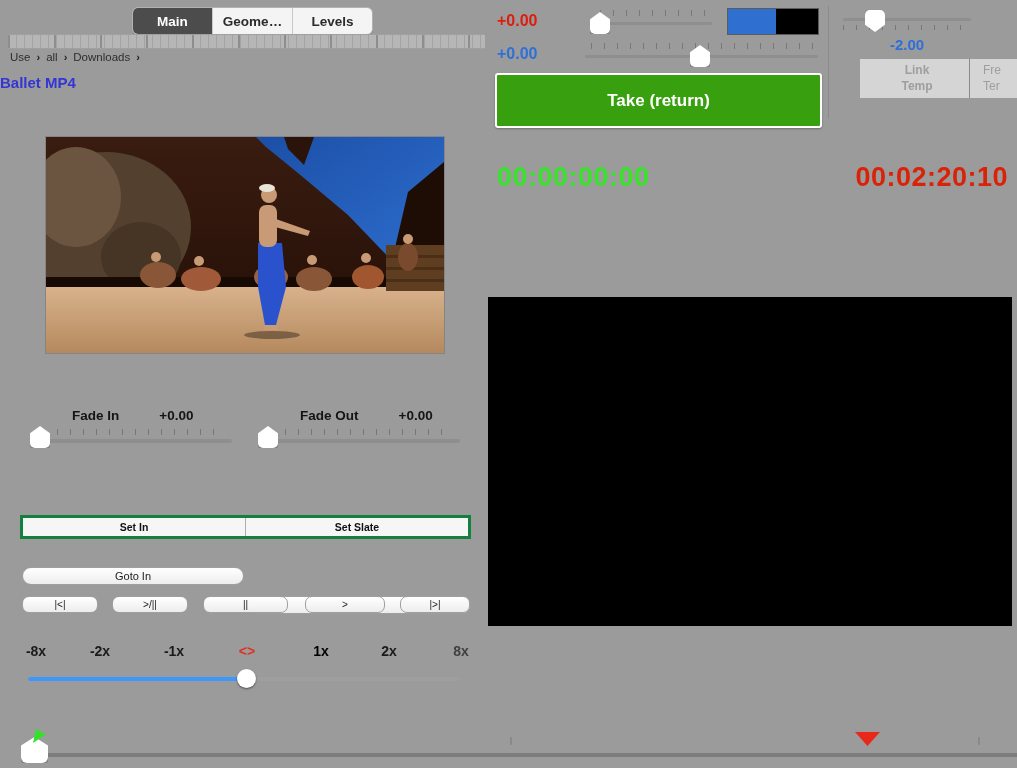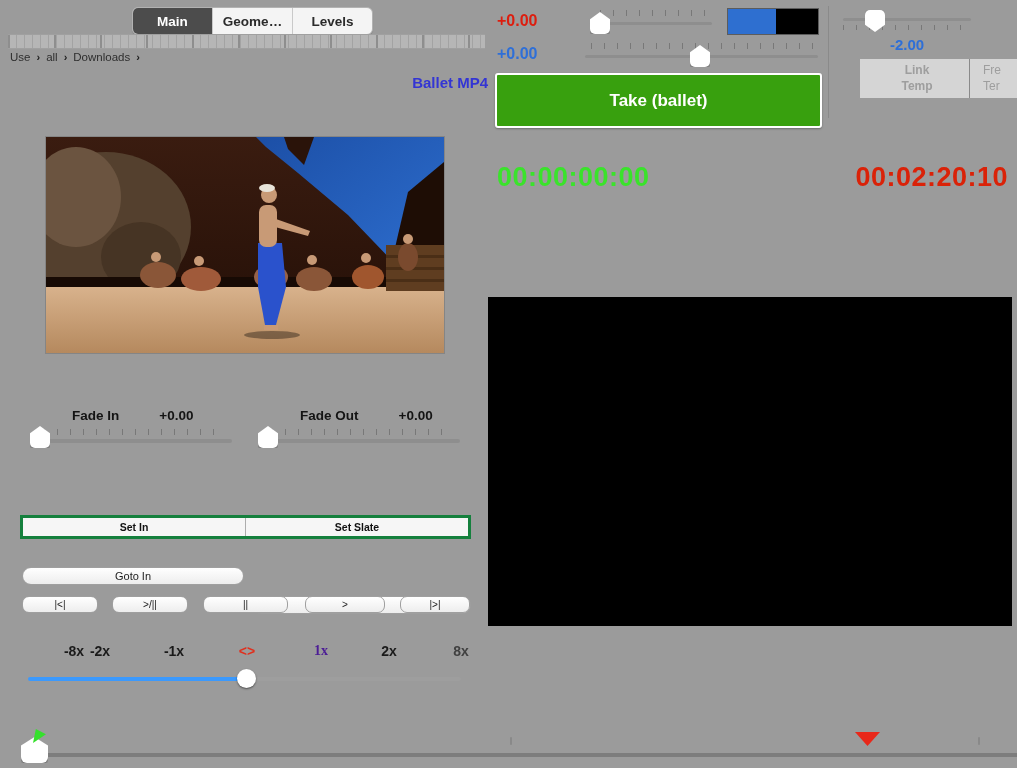--- a/index.html
+++ b/index.html
@@ -22,21 +22,21 @@
   .ruler{left:8px;top:34px;width:477px;height:13px;background:
      repeating-linear-gradient(to right,#8e8e8e 0 2px,transparent 2px 46px),
      repeating-linear-gradient(to right,#a3a3a3 0 1px,#b6b6b6 1px 8px);
      border-top:1px solid #a0a0a0;border-bottom:1px solid #a0a0a0;}
 
   
   .breadcrumb{left:10px;top:51px;width:472px;font-size:11.5px;color:#2e2e2e;
       white-space:nowrap;display:flex;align-items:center;gap:6px;}
   .crumb-sep{font-weight:700;font-size:11px;color:#1f1f1f;}
 
-  .clip-title{left:0;top:74px;width:488px;text-align:right;font-size:15px;
+  .clip-title{left:0;top:74px;width:488px;text-align:left;font-size:15px;
       font-weight:700;color:#3335d4;}
 
   
   .thumb{left:45px;top:136px;width:398px;height:216px;border:1px solid #858585;
       background:#2a140c;overflow:hidden;}
   .thumb svg{display:block;}
 
   
   .fade-head{display:flex;gap:40px;padding-left:42px;font-size:13.5px;
       font-weight:700;color:#141414;}
@@ -205,25 +205,25 @@
 
   <div class="abs pill" style="left:22px;top:567px;width:222px;height:18px;">Goto In</div>
   <div class="abs pill" style="left:252px;top:596px;width:219px;height:18px;">Goto Out</div>
 
   <div class="abs pill small" style="left:22px;top:596px;width:76px;height:17px;">|&lt;|</div>
   <div class="abs pill small" style="left:112px;top:596px;width:76px;height:17px;">&gt;/||</div>
   <div class="abs pill small" style="left:203px;top:596px;width:85px;height:17px;">||</div>
   <div class="abs pill small" style="left:305px;top:596px;width:80px;height:17px;">&gt;</div>
   <div class="abs pill small" style="left:400px;top:596px;width:70px;height:17px;">|&gt;|</div>
 
-  <div class="abs speed-label" style="left: 36px; color: rgb(26, 26, 26); margin-left: 38px;">-8x</div>
+  <div class="abs speed-label" style="left: 36px; color: rgb(26, 26, 26);">-8x</div>
   <div class="abs speed-label" style="left: 100px; color: rgb(26, 26, 26);">-2x</div>
   <div class="abs speed-label" style="left: 174px; color: rgb(26, 26, 26);">-1x</div>
   <div class="abs speed-label" style="left: 247px; color: rgb(224, 48, 30);">&lt;&gt;</div>
-  <div class="abs speed-label" style="left: 321px; color: #4c1d95; font-family: Liberation Serif, serif;">1x</div>
+  <div class="abs speed-label" style="left: 321px; color: #000000;">1x</div>
   <div class="abs speed-label" style="left: 389px; color: rgb(26, 26, 26);">2x</div>
   <div class="abs speed-label" style="left: 461px; color: #404040;">8x</div>
 
   <div class="abs speed-track">
     <div class="speed-fill" style="width: 50%; background-color: rgb(59, 153, 253);"></div>
   </div>
   <div class="abs speed-knob"></div>
 
   <div class="abs vdivider" style="left:828px;top:6px;height:112px;"></div>
 
@@ -255,21 +255,21 @@
   <div class="abs temp-btn" style="left:860px;top:59px;width:114px;height:39px;font-weight:bold;">
     <span>Link</span>
     <span>Temp</span>
   </div>
   <div class="abs vdivider" style="left:969px;top:59px;height:39px;"></div>
   <div class="abs temp-btn" style="left:971px;top:59px;width:60px;height:39px;align-items:flex-start;padding-left:12px;">
     <span>Fre</span>
     <span>Ter</span>
   </div>
 
-  <div class="abs take-btn" style="background-color: rgb(56, 160, 14);">Take (ballet)</div>
+  <div class="abs take-btn" style="background-color: rgb(56, 160, 14);">Take (return)</div>
 
   <div class="abs timecodes">
     <span style="color: rgb(58, 227, 43);">00:00:00:00</span>
     <span style="color: rgb(218, 34, 8);">00:02:20:10</span>
   </div>
 
   <div class="abs black-box"></div>
 
   <div class="abs tl-track"></div>
   <div class="abs tl-tick" style="left:510px;"></div>

